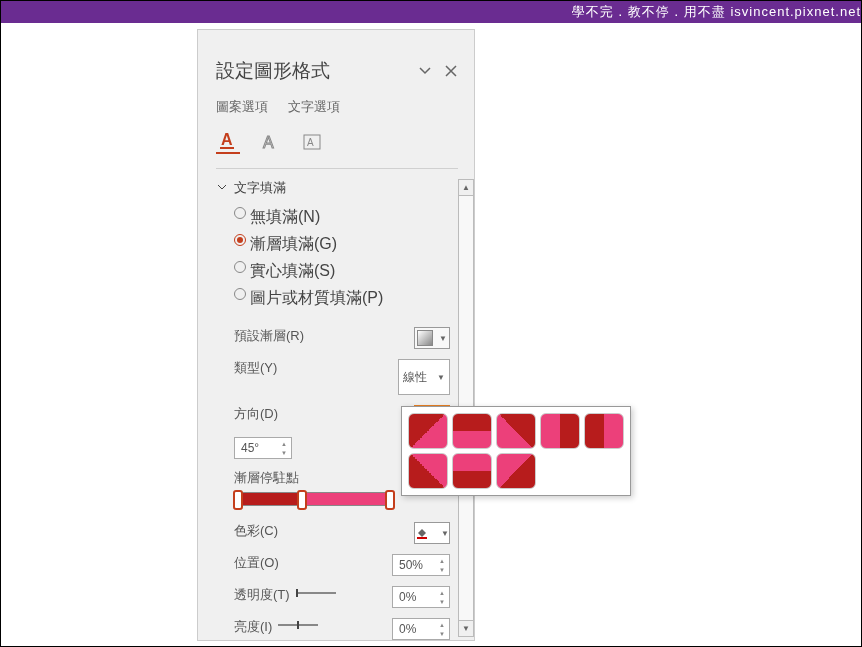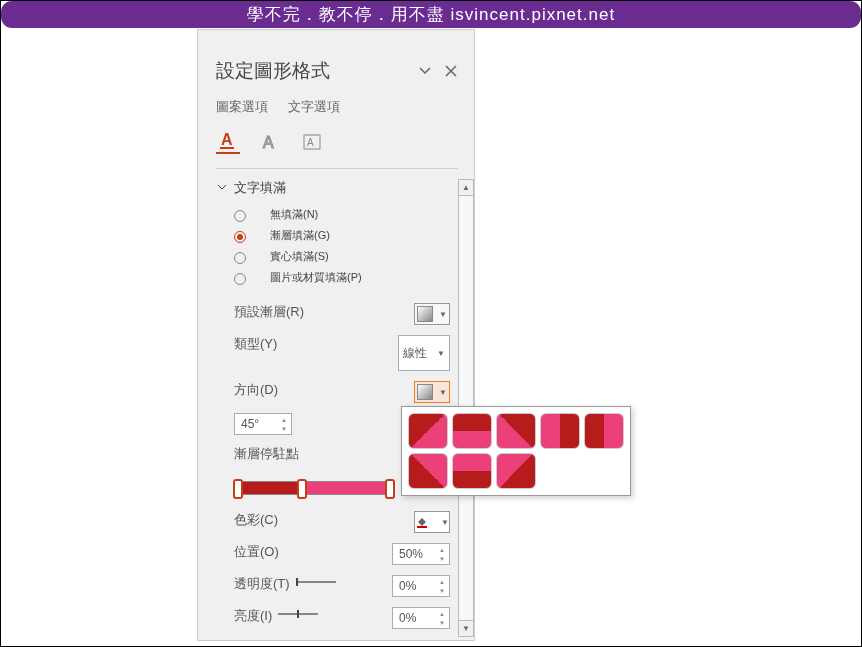--- a/index.html
+++ b/index.html
@@ -1,53 +1,53 @@
 <!DOCTYPE html>
 <html><head>
 <meta charset="utf-8">
 <style>
 * { margin: 0; padding: 0; box-sizing: border-box; font-family: "Microsoft JhengHei", "PingFang TC", sans-serif; }
 body { background: #fff; width: 862px; height: 647px; position: relative; border: 1px solid #000; }
-.banner { background: #6a2c91; color: #fff; text-align: center; font-size: 17px; padding: 2px 0; letter-spacing: 1px; border-radius: 11px; }
+.banner { background: #6a2c91; color: #fff; text-align: right; font-size: 13px; padding: 2px 0; letter-spacing: 1px; }
 .panel { position: absolute; left: 196px; top: 28px; width: 278px; height: 612px; background: #f0f0f0; border: 1px solid #ccc; padding: 28px 0 14px 18px; }
 .panel-header { display: flex; align-items: center; justify-content: space-between; padding-right: 16px; }
 .panel-title { font-size: 19px; color: #444; }
 .header-icons { display: flex; gap: 12px; }
 .header-icons svg { cursor: pointer; }
 .tabs { display: flex; gap: 20px; margin-top: 14px; font-size: 13px; color: #666; }
 .tab { cursor: pointer; }
 .icon-tabs { display: flex; gap: 18px; margin-top: 14px; }
 .icon-tab { width: 24px; height: 24px; display: flex; align-items: center; justify-content: center; cursor: pointer; }
 .icon-tab.active { border-bottom: 2px solid #c43e1c; padding-bottom: 3px; }
 .divider { border-top: 1px solid #d0d0d0; margin: 14px 16px 0 0; }
 .scrollarea { position: relative; margin-top: 10px; padding-right: 20px; }
 .scrollbar { position: absolute; right: 0; top: 0; width: 16px; height: 458px; border: 1px solid #bbb; background: #f8f8f8; }
 .scroll-btn { height: 16px; border: 1px solid #bbb; background: #f0f0f0; display: flex; align-items: center; justify-content: center; font-size: 8px; color: #666; }
 .scroll-btn.up { border-top: none; border-left: none; border-right: none; }
 .scroll-btn.down { position: absolute; bottom: 0; left: 0; right: 0; border-bottom: none; border-left: none; border-right: none; }
 .section-header { display: flex; align-items: center; gap: 6px; font-size: 13px; color: #444; cursor: pointer; }
 .section-header svg { width: 12px; height: 12px; }
 .radio-group { margin: 10px 0 0 18px; }
-.radio-item { display: flex; align-items: flex-end; gap: 24px; margin-bottom: 6px; font-size: 11px; color: #444; cursor: pointer; }
+.radio-item { display: flex; align-items: flex-start; gap: 4px; margin-bottom: 6px; font-size: 16px; color: #444; cursor: pointer; }
 .radio { width: 12px; height: 12px; border: 1px solid #888; border-radius: 50%; display: inline-flex; align-items: center; justify-content: center; }
 .radio.checked { border-color: #c43e1c; }
 .radio.checked::after { content: ''; width: 6px; height: 6px; background: #c43e1c; border-radius: 50%; }
 .controls { margin: 18px 0 0 18px; }
 .control-row { display: flex; justify-content: space-between; margin-bottom: 10px; font-size: 13px; color: #555; padding-right: 4px; }
 .control-label { flex: 1; }
 .swatch-btn { width: 36px; height: 22px; border: 1px solid #999; background: #f8f8f8; display: flex; align-items: center; padding: 2px; cursor: pointer; }
 .swatch-btn.highlighted { background: #fce4d6; border-color: #e67e22; }
 .swatch-box { width: 16px; height: 16px; background: linear-gradient(135deg, #fff, #888); border: 1px solid #888; }
 .caret { font-size: 8px; margin-left: auto; color: #666; }
 .select-btn { width: 52px; height: 36px; border: 1px solid #aaa; background: #fff; display: flex; align-items: center; padding: 0 4px; font-size: 12px; cursor: pointer; }
 .num-input { width: 58px; height: 22px; border: 1px solid #aaa; background: #fff; display: flex; align-items: center; padding: 0 6px; font-size: 12px; position: relative; }
 .spinner { position: absolute; right: 1px; top: 1px; bottom: 1px; width: 12px; display: flex; flex-direction: column; }
 .spinner div { flex: 1; font-size: 6px; display: flex; align-items: center; justify-content: center; color: #888; cursor: pointer; }
 .gradient-slider { margin: 6px 0 10px 18px; }
-.slider-label { font-size: 13px; color: #555; margin-bottom: 18px; }
+.slider-label { font-size: 13px; color: #555; margin-bottom: 5px; }
 .slider-track { position: relative; width: 160px; height: 14px; background: linear-gradient(90deg, #b71c1c 0%, #b71c1c 40%, #ec407a 42%, #ec407a 100%); border: 1px solid #888; }
 .slider-stop { position: absolute; top: -3px; width: 10px; height: 20px; border: 2px solid #c43e1c; background: #fff; border-radius: 3px; cursor: pointer; }
 .mini-slider { display: inline-block; width: 40px; height: 12px; position: relative; margin-left: 6px; }
 .mini-track { position: absolute; top: 5px; left: 0; right: 0; height: 2px; background: #888; }
 .mini-thumb { position: absolute; top: 2px; width: 2px; height: 8px; background: #444; }
 .color-dropdown { width: 36px; height: 22px; border: 1px solid #999; background: #fff; display: flex; align-items: center; justify-content: center; gap: 2px; cursor: pointer; }
 .popup { position: absolute; left: 400px; top: 405px; width: 230px; height: 90px; background: #fff; border: 1px solid #999; box-shadow: 2px 2px 6px rgba(0,0,0,0.2); padding: 6px; display: flex; flex-wrap: wrap; gap: 4px; }
 .dir-swatch { width: 40px; height: 36px; border: 1px solid #ccc; border-radius: 6px; cursor: pointer; }
 .ds1 { background: linear-gradient(135deg, #b71c1c 50%, #ec407a 50%); }
 .ds2 { background: linear-gradient(180deg, #b71c1c 50%, #ec407a 50%); }

